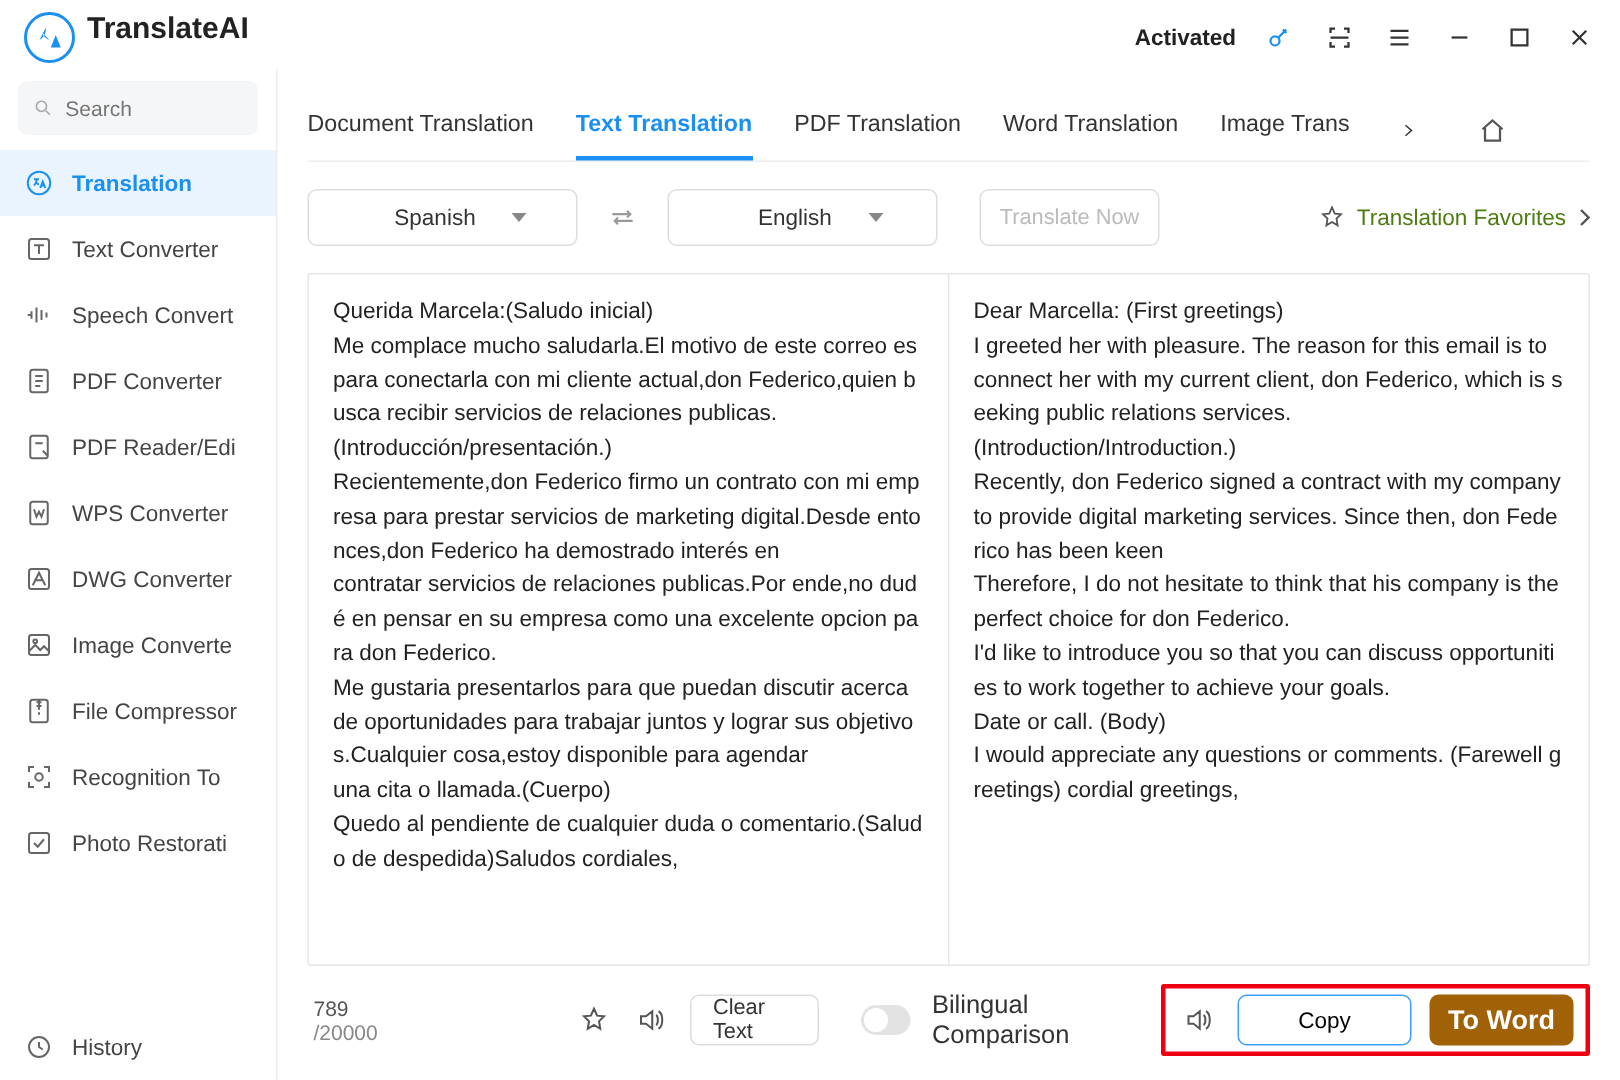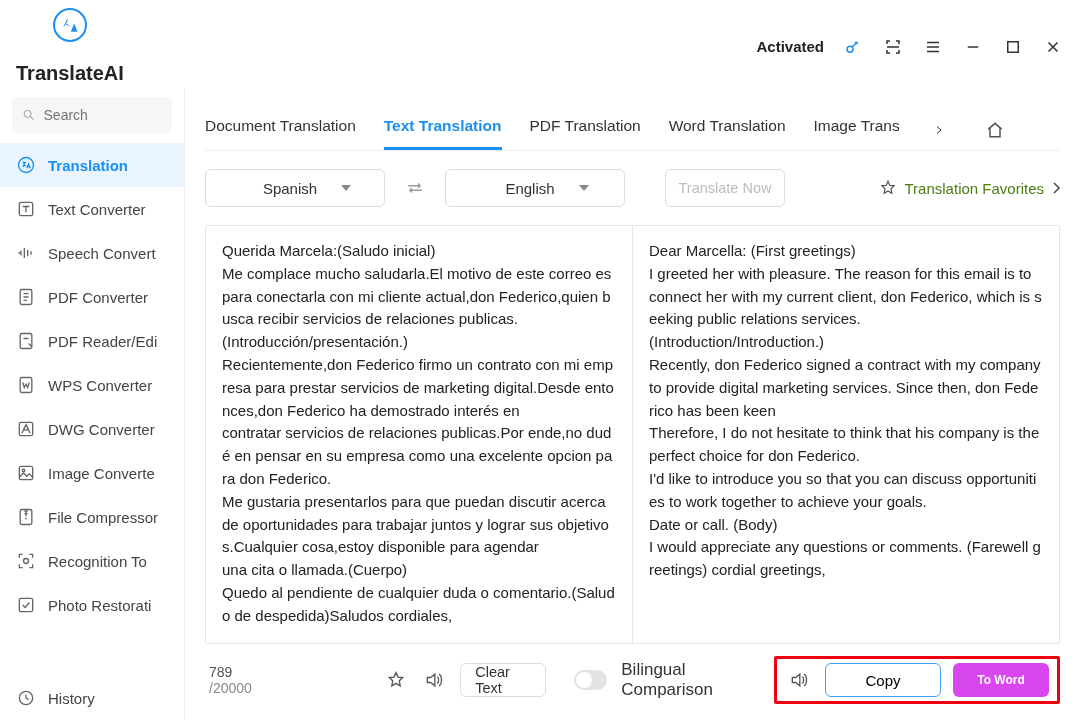--- a/index.html
+++ b/index.html
@@ -1,19 +1,19 @@
 <!DOCTYPE html>
 <html><head>
 <meta charset="utf-8">
 <style>
 * { box-sizing: border-box; margin: 0; padding: 0; font-family: -apple-system, BlinkMacSystemFont, "Segoe UI", Arial, sans-serif; }
 body { width: 1080px; height: 720px; background: #fff; overflow: hidden; display: flex; flex-direction: column; }
 
 .titlebar { display: flex; align-items: center; padding: 8px 12px 4px 16px; gap: 10px; }
-.logo-wrap { display: flex; align-items: center; gap: 20px; flex-direction: column; }
+.logo-wrap { display: flex; gap: 8px; }
 .logo-icon { width: 34px; height: 34px; border-radius: 50%; border: 2px solid #1b90f2; display: flex; align-items: center; justify-content: center; }
 .logo-icon svg { width: 20px; height: 20px; fill: #1b90f2; }
 .app-name { font-size: 20px; font-weight: 700; color: #222; }
 .titlebar-spacer { flex: 1; }
 .activated { font-weight: 700; color: #222; margin-right: 4px; font-size:15px;}
 .titlebar-btn { width: 30px; height: 30px; display: flex; align-items: center; justify-content: center; cursor: pointer; }
 .titlebar-btn svg { width: 18px; height: 18px; stroke: #333; fill: none; stroke-width: 2; }
 
 .main { flex: 1; display: flex; min-height: 0; }
 
@@ -35,42 +35,42 @@
 .tabs-scroll { width: 22px; height: 22px; display:flex;align-items:center;justify-content:center; cursor:pointer; }
 .tabs-scroll svg{width:12px;height:12px;stroke:#333;fill:none;stroke-width:2;}
 .home-btn { width: 26px; height: 26px; display:flex;align-items:center;justify-content:center; cursor:pointer; margin-left:4px;}
 .home-btn svg{width:20px;height:20px;stroke:#555;fill:none;stroke-width:1.8;}
 
 .lang-row { display: flex; align-items: center; gap: 16px; padding: 18px 0; }
 .lang-select { width: 180px; height: 38px; border: 1px solid #ddd; border-radius: 6px; display: flex; align-items: center; justify-content: center; gap: 24px; cursor: pointer; font-size: 15px; color: #333; padding-left: 24px; }
 .lang-select svg { width: 10px; height: 10px; fill: #888; }
 .swap-btn { width: 28px; height: 28px; display:flex;align-items:center;justify-content:center; cursor:pointer;}
 .swap-btn svg{width:18px;height:14px;stroke:#999;fill:none;stroke-width:1.8;}
-.translate-btn { width: 120px; height: 38px; border: 1px solid #ddd; border-radius: 6px; display:flex;align-items:center;justify-content:center; color:#bbb; font-size:14.5px; margin-left: 24px;}
+.translate-btn { width: 120px; height: 38px; border: 1px solid #ddd; border-radius: 6px; display:flex;align-items:center;justify-content:center; color:#bbb; font-size:14.5px; margin-left: 12px;}
 .fav-link { margin-left: auto; display: flex; align-items: center; gap: 8px; color: #4d7c0f; font-size: 15px; cursor: pointer; }
 .fav-link svg { width: 18px; height: 18px; stroke: #555; fill: none; stroke-width: 1.6; }
 .fav-link .chev { width: 8px; height: 12px; }
 
 .panes { flex: 1; display: flex; border: 1px solid #e6e6e6; border-radius: 2px; min-height: 0; }
 .pane { flex: 1; padding: 14px 16px; font-size: 15px; line-height: 1.52; color: #222; overflow-y: auto; word-break: break-all; }
 .pane + .pane { border-left: 1px solid #e6e6e6; }
 
 .footer-row { display: flex; align-items: center; padding: 12px 0 0 4px; gap: 14px; }
 .counter { color: #888; font-size: 14px; }
 .counter .cur{color:#555;}
 .icon-btn { width: 28px; height: 28px; display:flex;align-items:center;justify-content:center; cursor:pointer;}
 .icon-btn svg { width: 20px; height: 20px; stroke:#555; fill:none; stroke-width:1.6;}
 .clear-btn { height: 34px; padding: 0 14px; border:1px solid #ddd; border-radius:6px; display:flex;align-items:center;justify-content:center; font-size:14.5px; color:#333; cursor:pointer; background:#fff;}
 .footer-spacer { flex:1; }
 .toggle { width: 38px; height: 20px; background:#e3e3e3; border-radius:10px; position:relative; cursor:pointer;}
 .toggle::after{content:"";position:absolute;left:2px;top:2px;width:16px;height:16px;background:#fff;border-radius:50%;}
 .bilingual-label{font-size:17px;color:#333;}
 .red-box { border: 3px solid #e01; padding: 4px 8px; display:flex; align-items:center; gap:12px; border-radius:2px;}
 .copy-btn { height: 34px; width: 116px; border:1px solid #3aa0ff; color:#000000; border-radius:6px; display:flex;align-items:center;justify-content:center; font-size:15px; cursor:pointer; background:#fff;}
-.toword-btn { height: 34px; width: 96px; background:#d946ef; color:#fff; border-radius:6px; display:flex;align-items:center;justify-content:center; font-size:12px; font-weight:600; cursor:pointer;}
+.toword-btn { height: 34px; width: 96px; background:#a16207; color:#fff; border-radius:6px; display:flex;align-items:center;justify-content:center; font-size:18px; font-weight:600; cursor:pointer;}
 </style>
 </head>
 <body>
 
 <div class="titlebar">
   <div class="logo-wrap">
     <span class="logo-icon">
       <svg viewBox="0 0 24 24">
           <path d="M4 4h10M9 4v2c0 3-2 6-5 8M6 8c1 3 3 5 6 6M13 20l4-10 4 10M14.5 16h5"></path>
         </svg>

